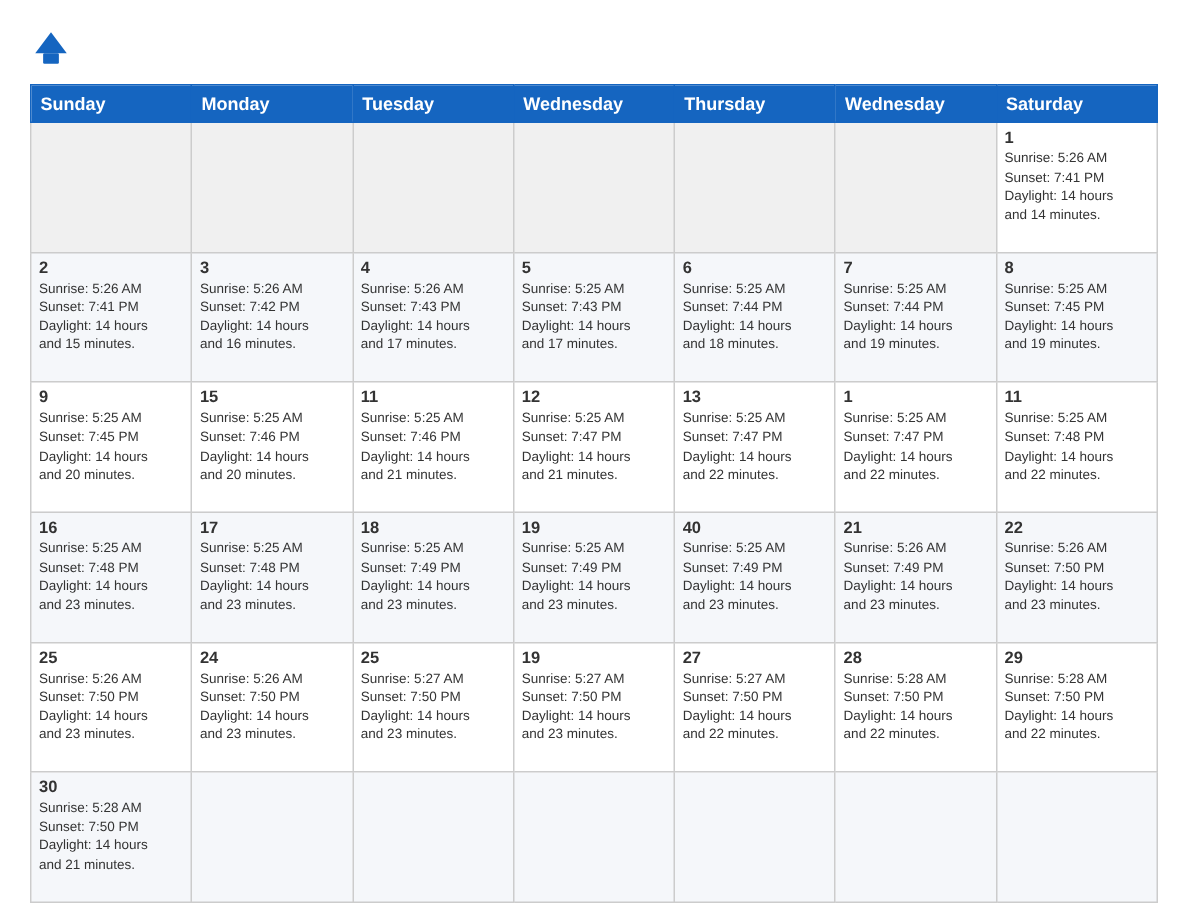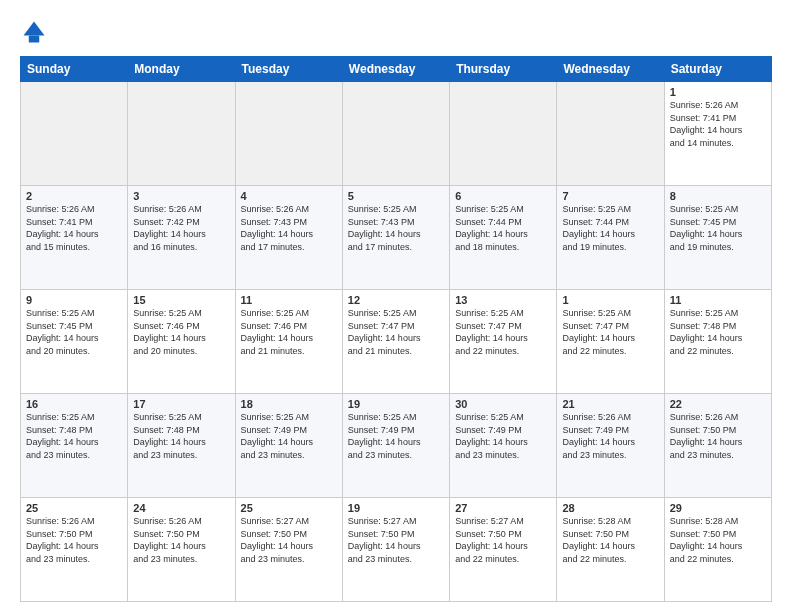--- a/index.html
+++ b/index.html
@@ -273,21 +273,21 @@
 and 23 minutes.</div>
           </td>
           <td>
             <span class="day-num">19</span>
             <div class="day-info" style="white-space: pre-line;">Sunrise: 5:25 AM
 Sunset: 7:49 PM
 Daylight: 14 hours
 and 23 minutes.</div>
           </td>
           <td>
-            <span class="day-num">30</span>
+            <span class="day-num">40</span>
             <div class="day-info" style="white-space: pre-line;">Sunrise: 5:25 AM
 Sunset: 7:49 PM
 Daylight: 14 hours
 and 23 minutes.</div>
           </td>
           <td>
             <span class="day-num">21</span>
             <div class="day-info" style="white-space: pre-line;">Sunrise: 5:26 AM
 Sunset: 7:49 PM
 Daylight: 14 hours
@@ -344,16 +344,31 @@
 Daylight: 14 hours
 and 22 minutes.</div>
           </td>
           <td>
             <span class="day-num">29</span>
             <div class="day-info" style="white-space: pre-line;">Sunrise: 5:28 AM
 Sunset: 7:50 PM
 Daylight: 14 hours
 and 22 minutes.</div>
           </td>
+        </tr>
+        <tr>
+          <td>
+            <span class="day-num">30</span>
+            <div class="day-info" style="white-space: pre-line;">Sunrise: 5:28 AM
+Sunset: 7:50 PM
+Daylight: 14 hours
+and 21 minutes.</div>
+          </td>
+          <td class="empty"></td>
+          <td class="empty"></td>
+          <td class="empty"></td>
+          <td class="empty"></td>
+          <td class="empty"></td>
+          <td class="empty"></td>
         </tr>
       </tbody>
   </table>
 </div>
 
 </body></html>

